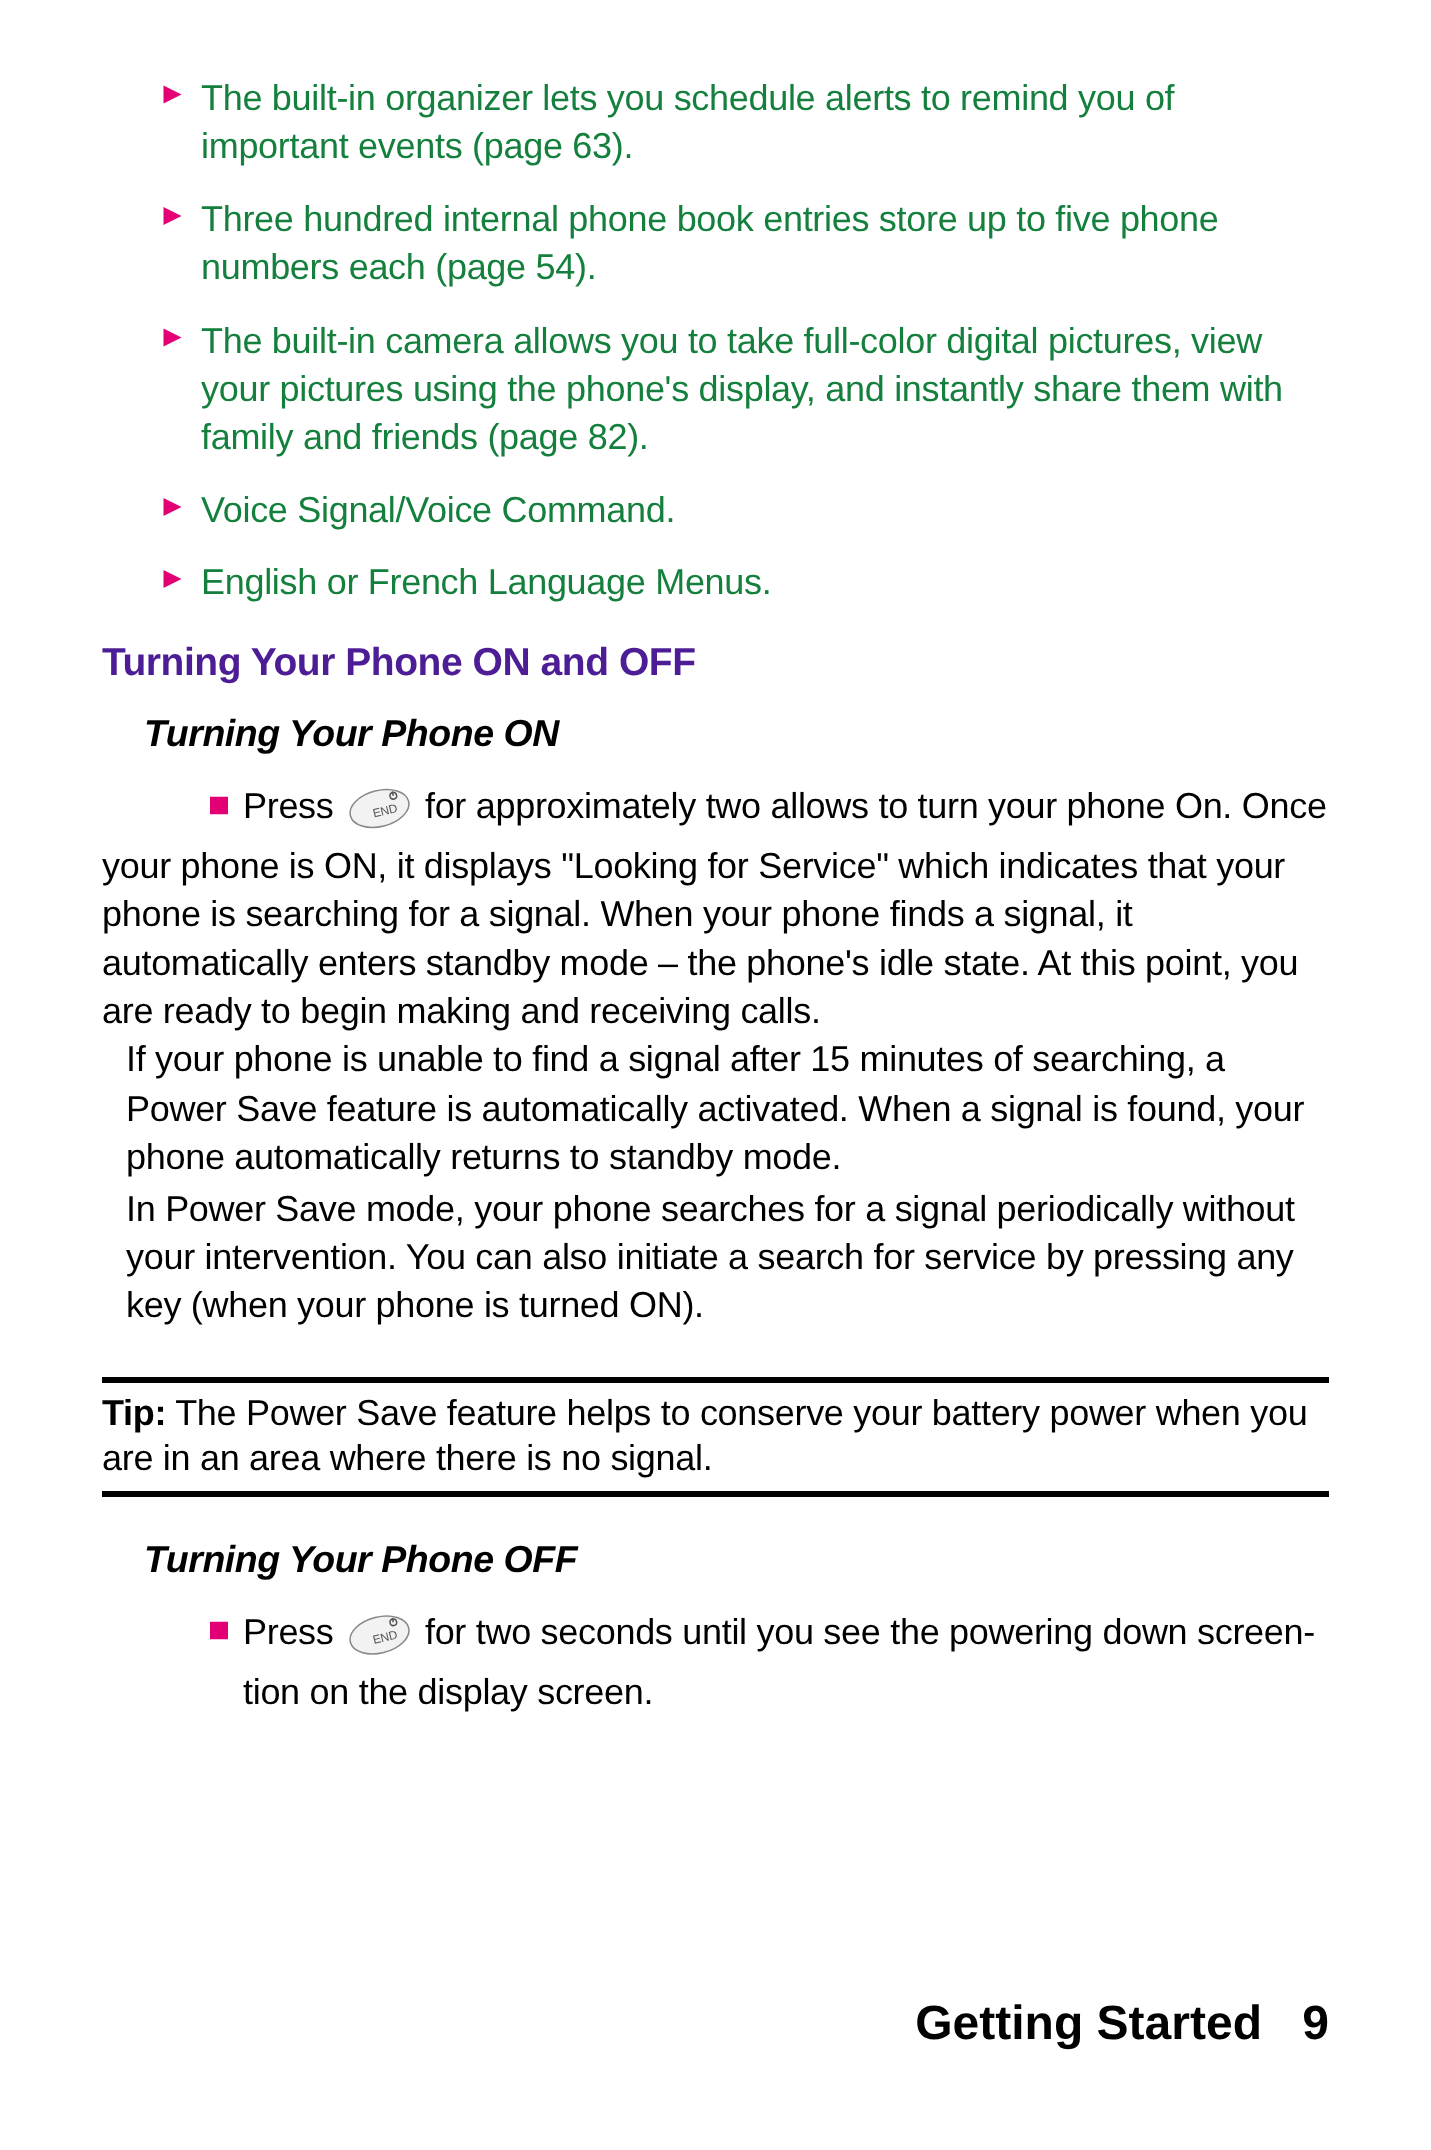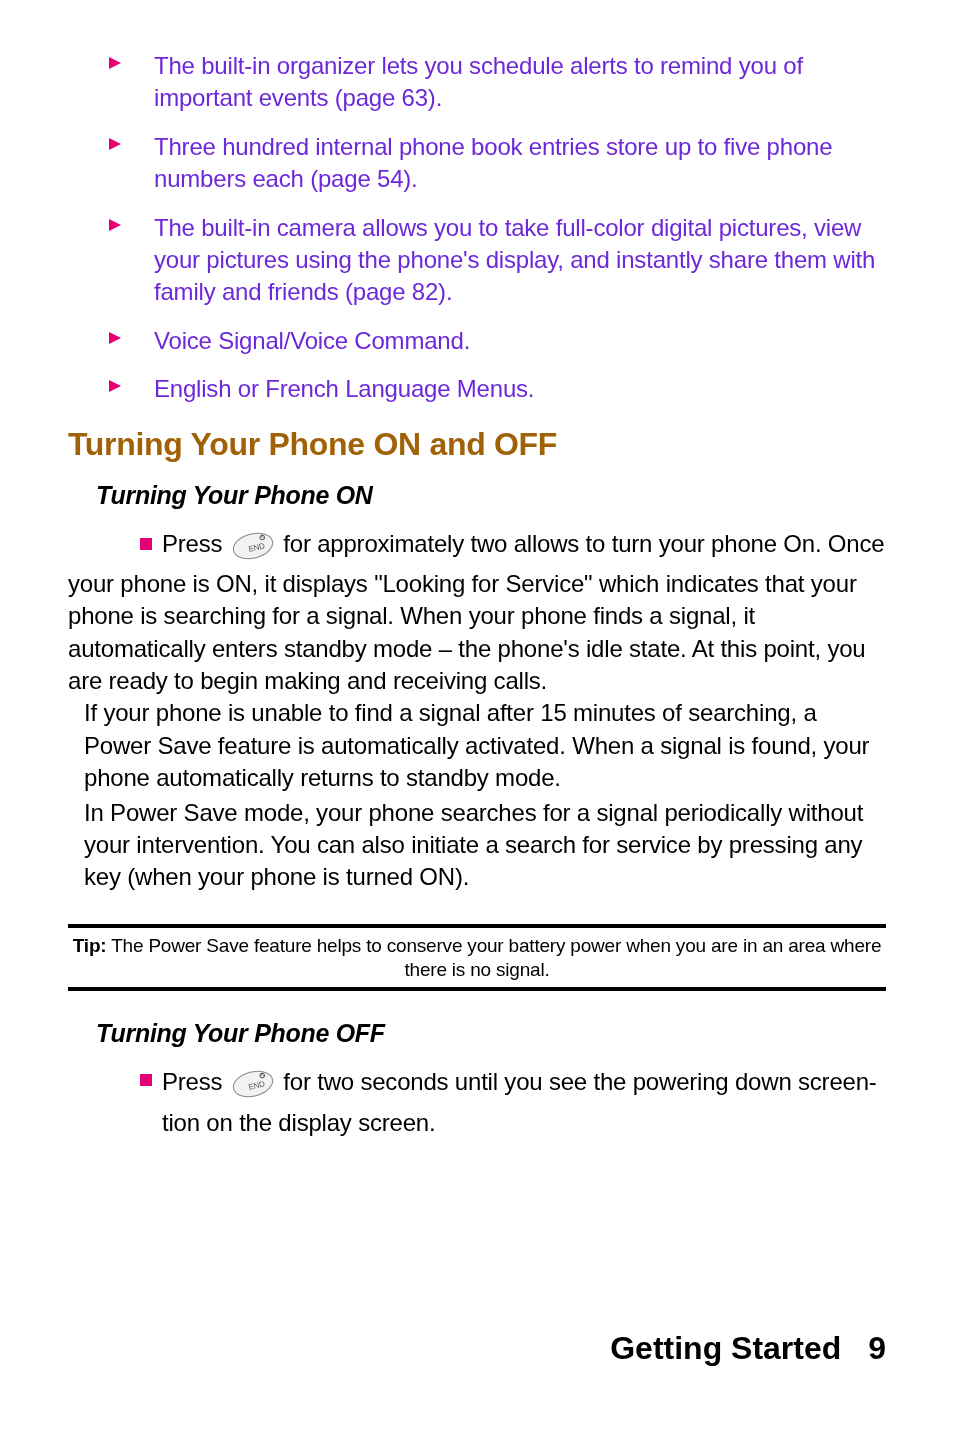--- a/index.html
+++ b/index.html
@@ -23,28 +23,27 @@
   }
   .arrow-bullet {
     flex: 0 0 auto;
     margin-right: 12px;
     margin-top: 6px;
   }
   .arrow-bullet svg { display: block; }
   .bullet-text {
     font-size: 24px;
     line-height: 1.35;
-    color: #6d28d9;
+    color: #15803d;
     font-stretch: condensed;
     letter-spacing: -0.2px;
-    margin-left: 20px;
   }
   .section-title {
-    color: #a16207;
-    font-size: 32px;
+    color: #4c1d95;
+    font-size: 26px;
     font-weight: bold;
     margin-top: 10px;
     margin-bottom: 18px;
     letter-spacing: -0.3px;
     font-stretch: condensed;
   }
   .sub-heading {
     font-size: 25px;
     font-weight: bold;
     margin-left: 28px;
@@ -69,24 +68,23 @@
     line-height: 1.35;
     margin-left: 16px;
     margin-bottom: 2px;
     letter-spacing: -0.2px;
     font-stretch: condensed;
   }
   .flow-block { margin-bottom: 6px; }
   .hr-thick { border: none; border-top: 4px solid #000; margin-top: 30px; margin-bottom: 6px; }
   .hr-thick2 { border: none; border-top: 4px solid #000; margin-top: 6px; margin-bottom: 28px; }
   .tip-text {
-    font-size: 19px;
+    font-size: 24px;
     line-height: 1.25;
     letter-spacing: -0.2px;
-    text-align: center;
   }
   .tip-text .tip-label { font-weight: bold; }
   .footer {
     position: absolute;
     bottom: 66px;
     right: 68px;
     font-size: 32px;
   }
   .footer .chapter { font-weight: bold; }
   .footer .page { font-weight: bold; margin-left: 18px; }

